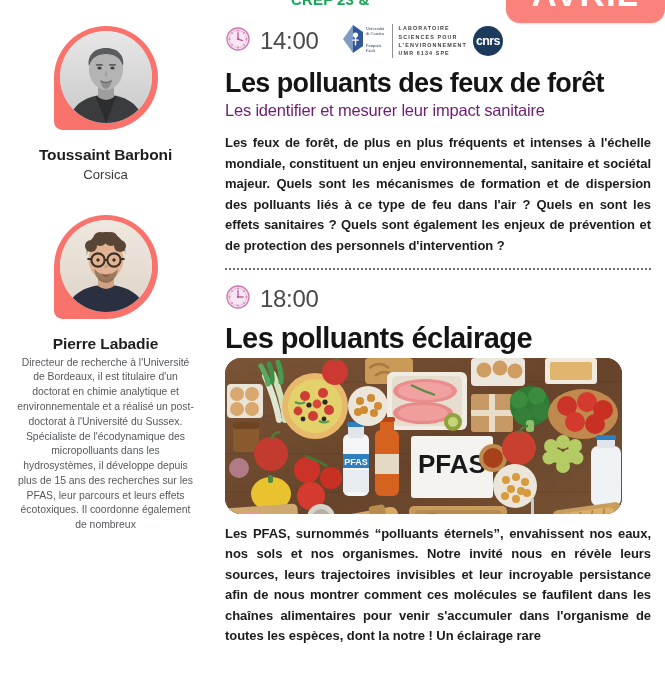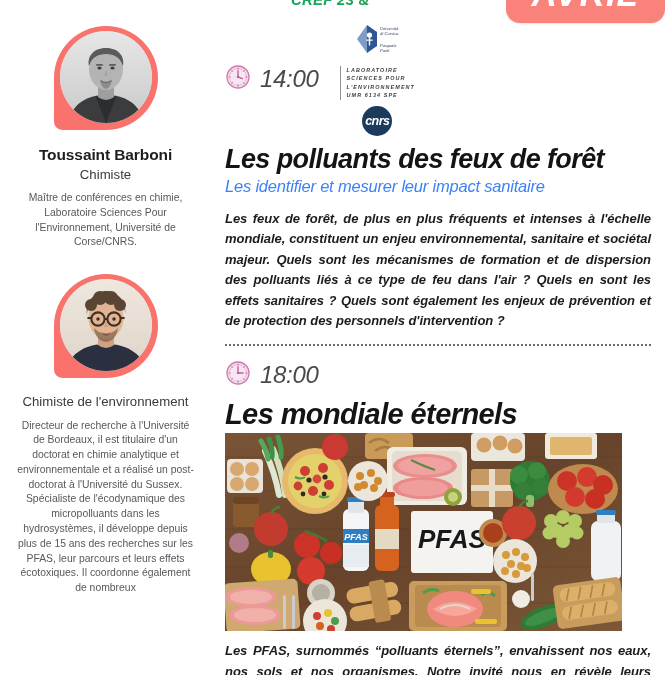--- a/index.html
+++ b/index.html
@@ -88,21 +88,20 @@
     color: #55585c;
     padding: 0 3px;
   }
 
   
   .content-col {
     flex: 1 1 auto;
     position: relative;
     padding: 0 10px 0 8px;
     box-sizing: border-box;
-    font-style: italic;
   }
 
   
   .top-strip {
     position: relative;
     height: 22px;
   }
   .cref-text {
     position: absolute;
     left: 72px;
@@ -144,21 +143,20 @@
     color: #4a4a4a;
     font-weight: 400;
     letter-spacing: -0.3px;
     line-height: 1;
   }
   .logos {
     display: flex;
     align-items: center;
     gap: 6px;
     margin-left: 12px;
-    flex-direction: column;
   }
   .logo-unicorse { display:block; }
   .logo-lab {
     border-left: 1px solid #8f9095;
     padding-left: 6px;
     font-size: 5.4px;
     letter-spacing: 1.1px;
     color: #3d3f45;
     line-height: 1.55;
     font-weight: bold;
@@ -181,21 +179,21 @@
     font-size: 27px;
     font-weight: bold;
     color: #141414;
     line-height: 1.12;
     letter-spacing: -0.6px;
     margin: 8px 0 3px 0;
   }
   .talk-title.big { font-size: 29px; }
   .talk-sub {
     font-size: 16.5px;
-    color: #3b82f6;
+    color: #701a75;
     font-weight: 400;
     line-height: 1.2;
     letter-spacing: -0.2px;
     margin-bottom: 12px;
   }
   .talk-body {
     font-size: 13px;
     font-weight: bold;
     color: #1c1c1c;
     line-height: 1.58;
@@ -205,22 +203,22 @@
 
   .dotted-sep {
     border: 0;
     border-top: 2px dotted #6c6c6c;
     margin: 12px 0 14px 0;
   }
 
   
   .food-image {
     width: 397px;
-    height: 198px;
-    border-radius: 0;
+    height: 156px;
+    border-radius: 16px;
     overflow: hidden;
     margin: 0 0 10px 0;
     position: relative;
     background: #6b4b33;
   }
   .food-image svg { display:block; width: 397px; height: 198px; }
 </style>
 </head>
 <body>
 
@@ -259,22 +257,21 @@
 
             <path d="M46 39 l-1.8 6 h3.6 z" fill="#a3a3a3"></path>
 
             <path d="M41 50 q5 3 10 0" stroke="#6e6f71" stroke-width="1.4" fill="none" stroke-linecap="round"></path>
 
             <path d="M40 48 q6 8 12 0 q-1 9 -6 10 q-5 -1 -6 -10 z" fill="#6a6b6d" opacity="0.55"></path>
           </svg>
         </div>
       </div>
       <div class="sp-name">Toussaint Barboni</div>
-      <div class="sp-role">Chimiste</div>
-      <div class="sp-bio">Maître de conférences en chimie, Laboratoire Sciences Pour l'Environnement, Université de Corse/CNRS.</div>
+      <div class="sp-role">Corsica</div>
     </div>
 
     <div class="speaker second">
       <div class="avatar-wrap">
         <div class="avatar-blob"></div>
         <div class="avatar-photo">
           <svg viewBox="0 0 92 92" xmlns="http://www.w3.org/2000/svg">
             <defs>
               <linearGradient id="bgB" x1="0" y1="0" x2="0" y2="1">
                 <stop offset="0%" stop-color="#efe8df"></stop>
@@ -304,21 +301,21 @@
             <circle cx="38" cy="40" r="1.7" fill="#3a2d22"></circle>
             <circle cx="54" cy="40" r="1.7" fill="#3a2d22"></circle>
 
             <path d="M46 42 l-2 6 h4 z" fill="#cf9d7c"></path>
 
             <path d="M34 49 q12 12 24 0 q-2 13 -12 14 q-10 -1 -12 -14 z" fill="#6b5139" opacity="0.6"></path>
             <path d="M41 53 q5 3 10 0 q-3 4 -5 4 q-2 0 -5 -4 z" fill="#8d5b4a"></path>
           </svg>
         </div>
       </div>
-      <div class="sp-role">Chimiste de l'environnement</div>
+      <div class="sp-name">Pierre Labadie</div>
       <div class="sp-bio">Directeur de recherche à l'Université de Bordeaux, il est titulaire d'un doctorat en chimie analytique et environnementale et a réalisé un post-doctorat à l'Université du Sussex. Spécialiste de l'écodynamique des micropolluants dans les hydrosystèmes, il développe depuis plus de 15 ans des recherches sur les PFAS, leur parcours et leurs effets écotoxiques. Il coordonne également de nombreux</div>
     </div>
 
   </div>
 
   <div class="content-col">
 
     <div class="top-strip">
       <div class="cref-text">CREF 23 &amp;</div>
       <div class="avril-badge">AVRIL</div>
@@ -399,21 +396,21 @@
               <line x1="18.4" y1="7.6" x2="19.6" y2="6.4"></line>
             </g>
             <line x1="13" y1="13" x2="13" y2="6.8" stroke="#c0609e" stroke-width="1.4" stroke-linecap="round"></line>
             <line x1="13" y1="13" x2="18" y2="13" stroke="#c0609e" stroke-width="1.4" stroke-linecap="round"></line>
             <circle cx="13" cy="13" r="1.1" fill="#b8529a"></circle>
           </svg>
         </span>
         <span class="talk-time">18:00</span>
       </div>
 
-      <div class="talk-title big">Les mondiale éternels</div>
+      <div class="talk-title big">Les polluants éclairage</div>
 
       <div class="food-image">
         <svg viewBox="0 0 397 198" xmlns="http://www.w3.org/2000/svg">
           <defs>
             <linearGradient id="wood" x1="0" y1="0" x2="1" y2="1">
               <stop offset="0%" stop-color="#7a5436"></stop>
                 <stop offset="50%" stop-color="#66432a"></stop>
                 <stop offset="100%" stop-color="#7d5838"></stop>
             </linearGradient>
           </defs>

